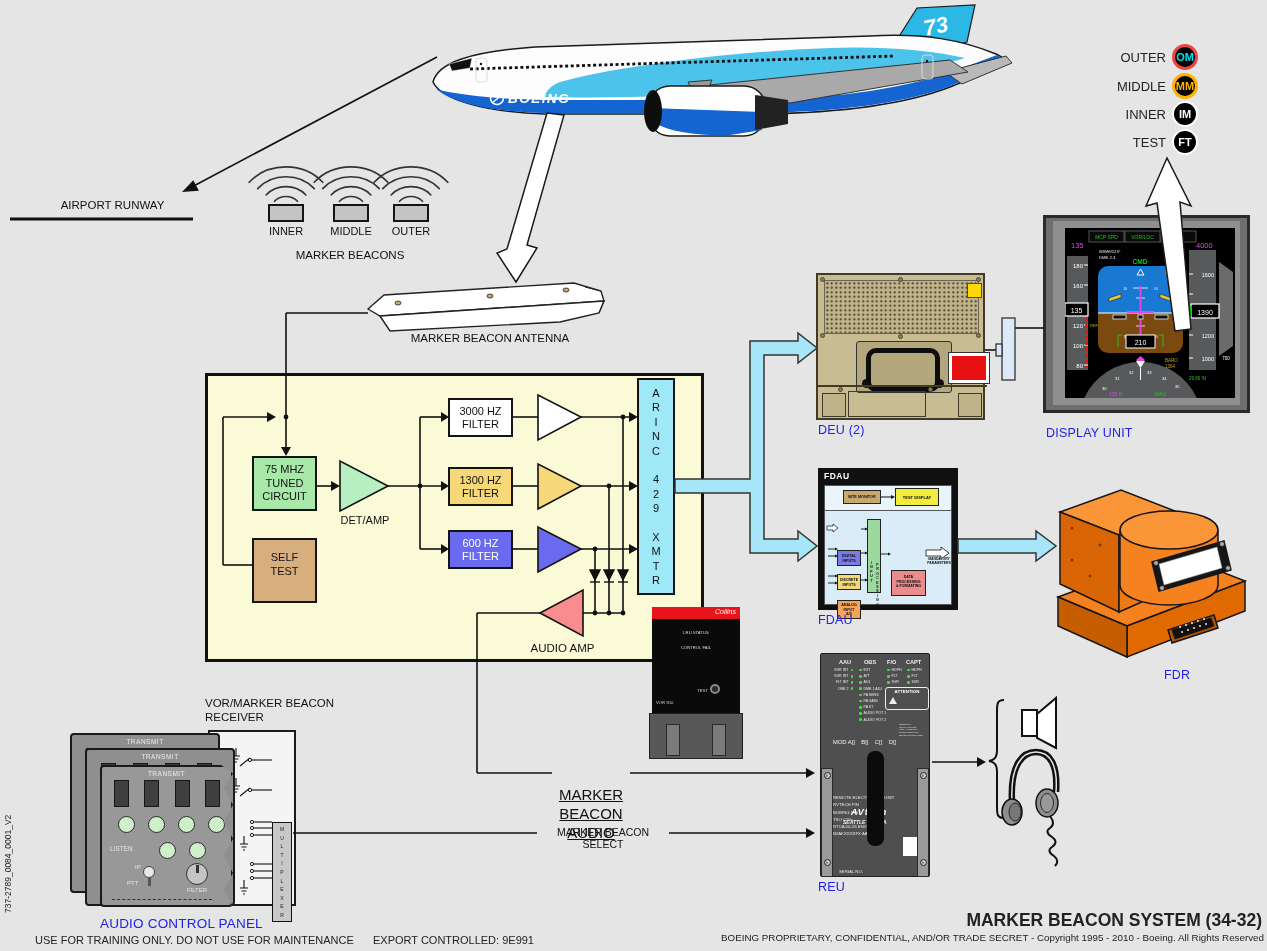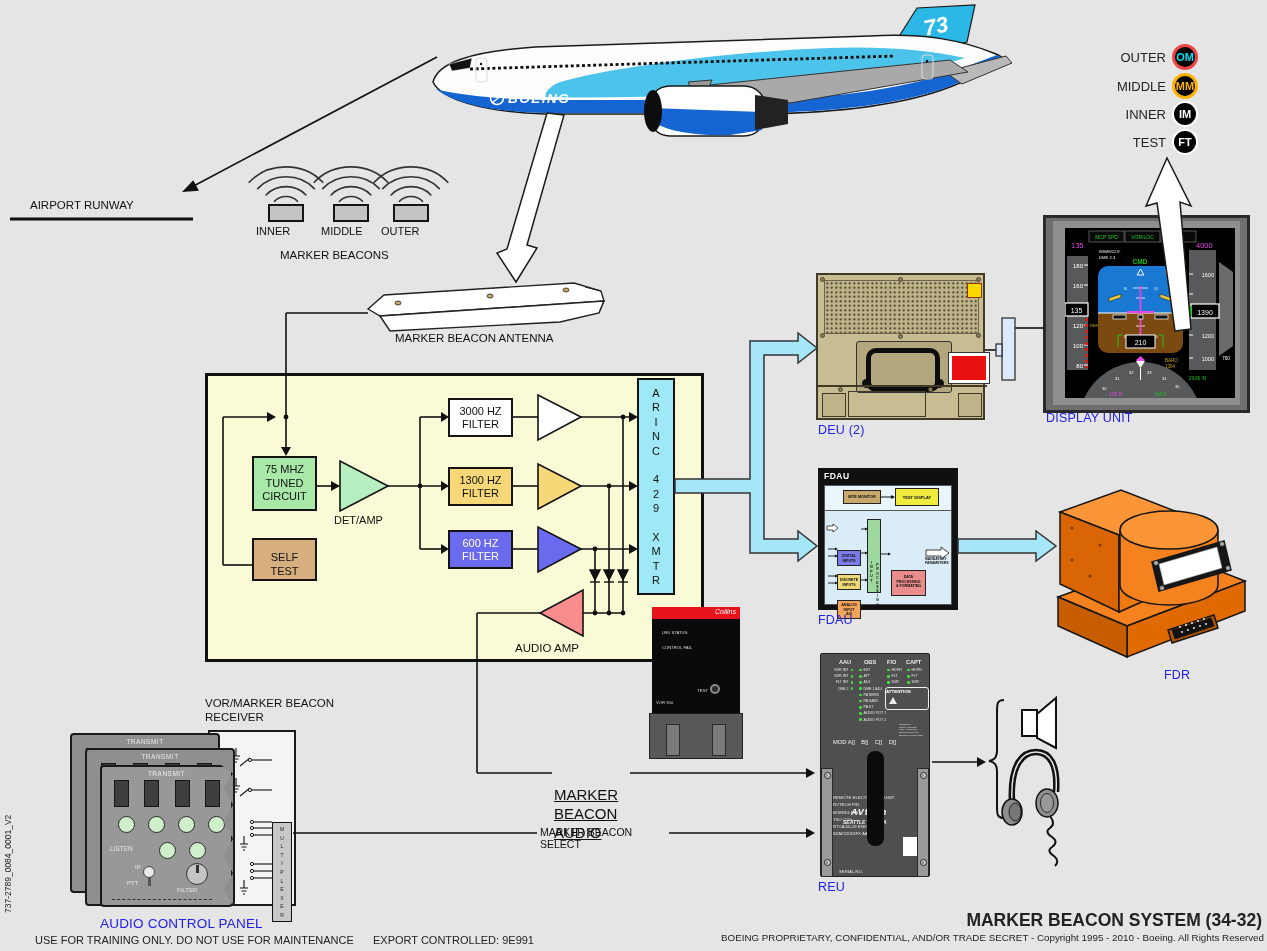--- a/index.html
+++ b/index.html
@@ -6,21 +6,21 @@
   #stage{position:relative;width:1267px;height:951px;background:#E5E5E5;overflow:hidden;
          font-family:"Liberation Sans",sans-serif;color:#111;}
   .a{position:absolute;}
   svg{display:block;}
   .lay0{left:0;top:0;z-index:0;pointer-events:none;}
   .lay4{left:0;top:0;z-index:4;pointer-events:none;}
   .pane{position:absolute;z-index:1;}
   .lbl{position:absolute;z-index:8;color:#2121EB;font-size:12.5px;letter-spacing:.2px;}
   .txt{position:absolute;z-index:8;color:#111;}
   .pre{white-space:pre-line;margin-top:29px;}
-  .ctr{text-align:left;}
+  .ctr{text-align:center;}
   .bx{position:absolute;border:2px solid #141414;text-align:center;color:#111;box-sizing:border-box;}
   
   .leg-row{position:absolute;z-index:8;height:26px;display:flex;align-items:center;}
   .leg-lab{width:84px;text-align:right;font-size:13px;color:#222;margin-right:6px;}
   .leg-dot{width:26px;height:26px;border-radius:50%;background:#000;display:flex;align-items:center;justify-content:center;
            font-size:11px;font-weight:bold;box-sizing:border-box;}
   
   #receiver{left:205px;top:373px;width:499px;height:289px;background:#FBFAD7;border:3px solid #111;box-sizing:border-box;}
   
   #deu{left:816px;top:273px;width:169px;height:147px;background:#C8BD92;border:2px solid #403A26;box-sizing:border-box;}
@@ -210,21 +210,21 @@
   <div class="txt ctr" style="left:256px;top:225px;width:60px;font-size:11px;">INNER</div>
   <div class="txt ctr" style="left:321px;top:225px;width:60px;font-size:11px;">MIDDLE</div>
   <div class="txt ctr" style="left:381px;top:225px;width:60px;font-size:11px;">OUTER</div>
   <div class="txt ctr" style="left:280px;top:249px;width:140px;font-size:11.5px;">MARKER BEACONS</div>
   <div class="txt ctr" style="left:395px;top:332px;width:190px;font-size:11.5px;">MARKER BEACON ANTENNA</div>
 
   <div id="receiver" class="pane"></div>
   <div class="bx" style="left:252px;top:456px;width:65px;height:55px;background:#A8E8A8;z-index:2;font-size:11px;line-height:13.5px;padding-top:5px;white-space:pre-line;">75 MHZ
 TUNED
 CIRCUIT</div>
-  <div class="bx" style="left:252px;top:538px;width:65px;height:43px;background:#D7AF7F;z-index:2;font-size:11px;line-height:13.5px;padding-top:11px;white-space:pre-line;">SELF
+  <div class="bx" style="left:252px;top:538px;width:65px;height:65px;background:#D7AF7F;z-index:2;font-size:11px;line-height:13.5px;padding-top:11px;white-space:pre-line;">SELF
 TEST</div>
   <div class="txt ctr" style="left:334px;top:514px;width:62px;font-size:11px;">DET/AMP</div>
   <div class="bx" style="left:448px;top:398px;width:65px;height:39px;background:#FFF;z-index:2;font-size:11px;line-height:13px;padding-top:5px;white-space:pre-line;">3000 HZ
 FILTER</div>
   <div class="bx" style="left:448px;top:467px;width:65px;height:39px;background:#F6D878;z-index:2;font-size:11px;line-height:13px;padding-top:5px;white-space:pre-line;">1300 HZ
 FILTER</div>
   <div class="bx" style="left:448px;top:530px;width:65px;height:39px;background:#6A6AEE;color:#FFF;z-index:2;font-size:11px;line-height:13px;padding-top:5px;white-space:pre-line;">600 HZ
 FILTER</div>
   <div class="bx" style="left:637px;top:378px;width:38px;height:217px;background:#9FE8F8;z-index:2;font-size:11px;line-height:14.4px;padding-top:6px;white-space:pre-line;">A
 R
@@ -377,21 +377,21 @@
         <text x="50" y="152" fill="#FFF" font-size="4">31</text>
         <text x="64" y="146" fill="#FFF" font-size="4">32</text>
         <text x="82" y="146" fill="#FFF" font-size="4">33</text>
         <text x="97" y="152" fill="#FFF" font-size="4">34</text>
         <text x="110" y="160" fill="#FFF" font-size="4">35</text>
         <text x="44" y="167.5" fill="#E545E5" font-size="5">135 H</text>
         <text x="90" y="167.5" fill="#20C020" font-size="5">MAG</text>
       </svg>
     </div>
   </div>
-  <div class="lbl" style="left:1046px;top:411px;">DISPLAY UNIT</div>
+  <div class="lbl" style="left:1046px;top:426px;">DISPLAY UNIT</div>
 
   <div id="fdau" class="pane">
     <div class="hdr">FDAU</div>
     <div class="body">
       <div class="a" style="left:0;top:0;width:126px;height:24px;background:#E9F4FB;border-bottom:1px solid #555;"></div>
       <div class="fbx" style="left:18px;top:4px;width:38px;height:14px;background:#C9A96B;font-size:3.8px;line-height:13px;">BITE MONITOR</div>
       <div class="fbx" style="left:70px;top:2px;width:44px;height:18px;background:#F2EC3E;font-size:4px;line-height:17px;">TEST DISPLAY</div>
       <div class="fbx pre" style="left:12px;top:35px;width:24px;height:16px;background:#7B7BE8;font-size:3.6px;line-height:4.5px;padding-top:3px;">DIGITAL
 INPUTS</div>
       <div class="fbx pre" style="left:12px;top:59px;width:24px;height:16px;background:#EFD878;font-size:3.6px;line-height:4.5px;padding-top:3px;">DISCRETE

